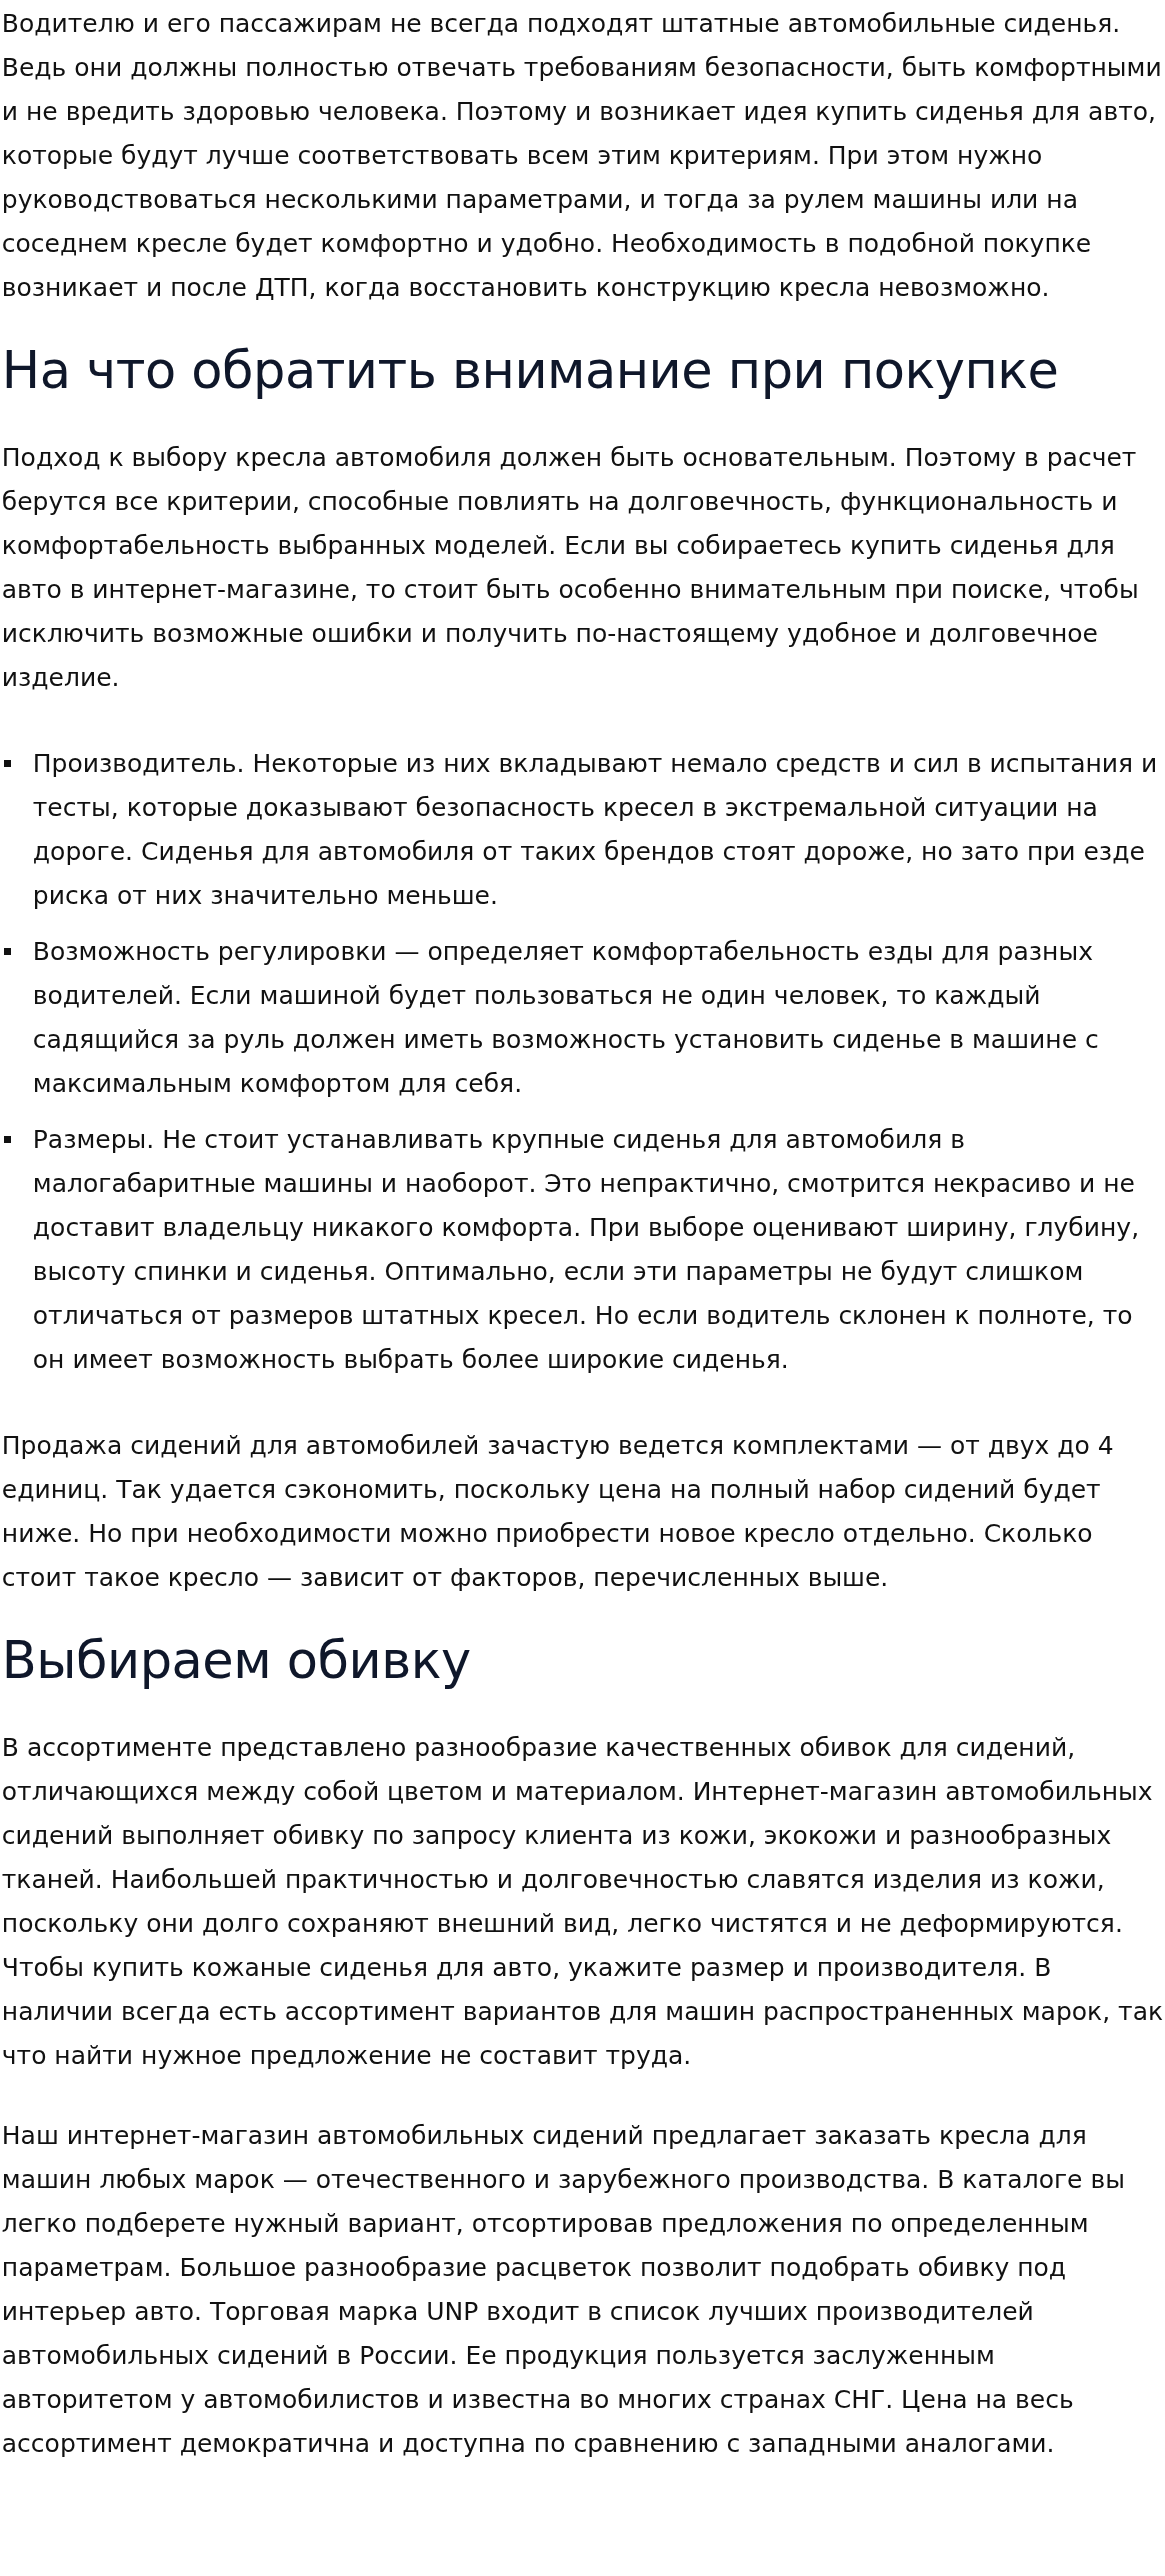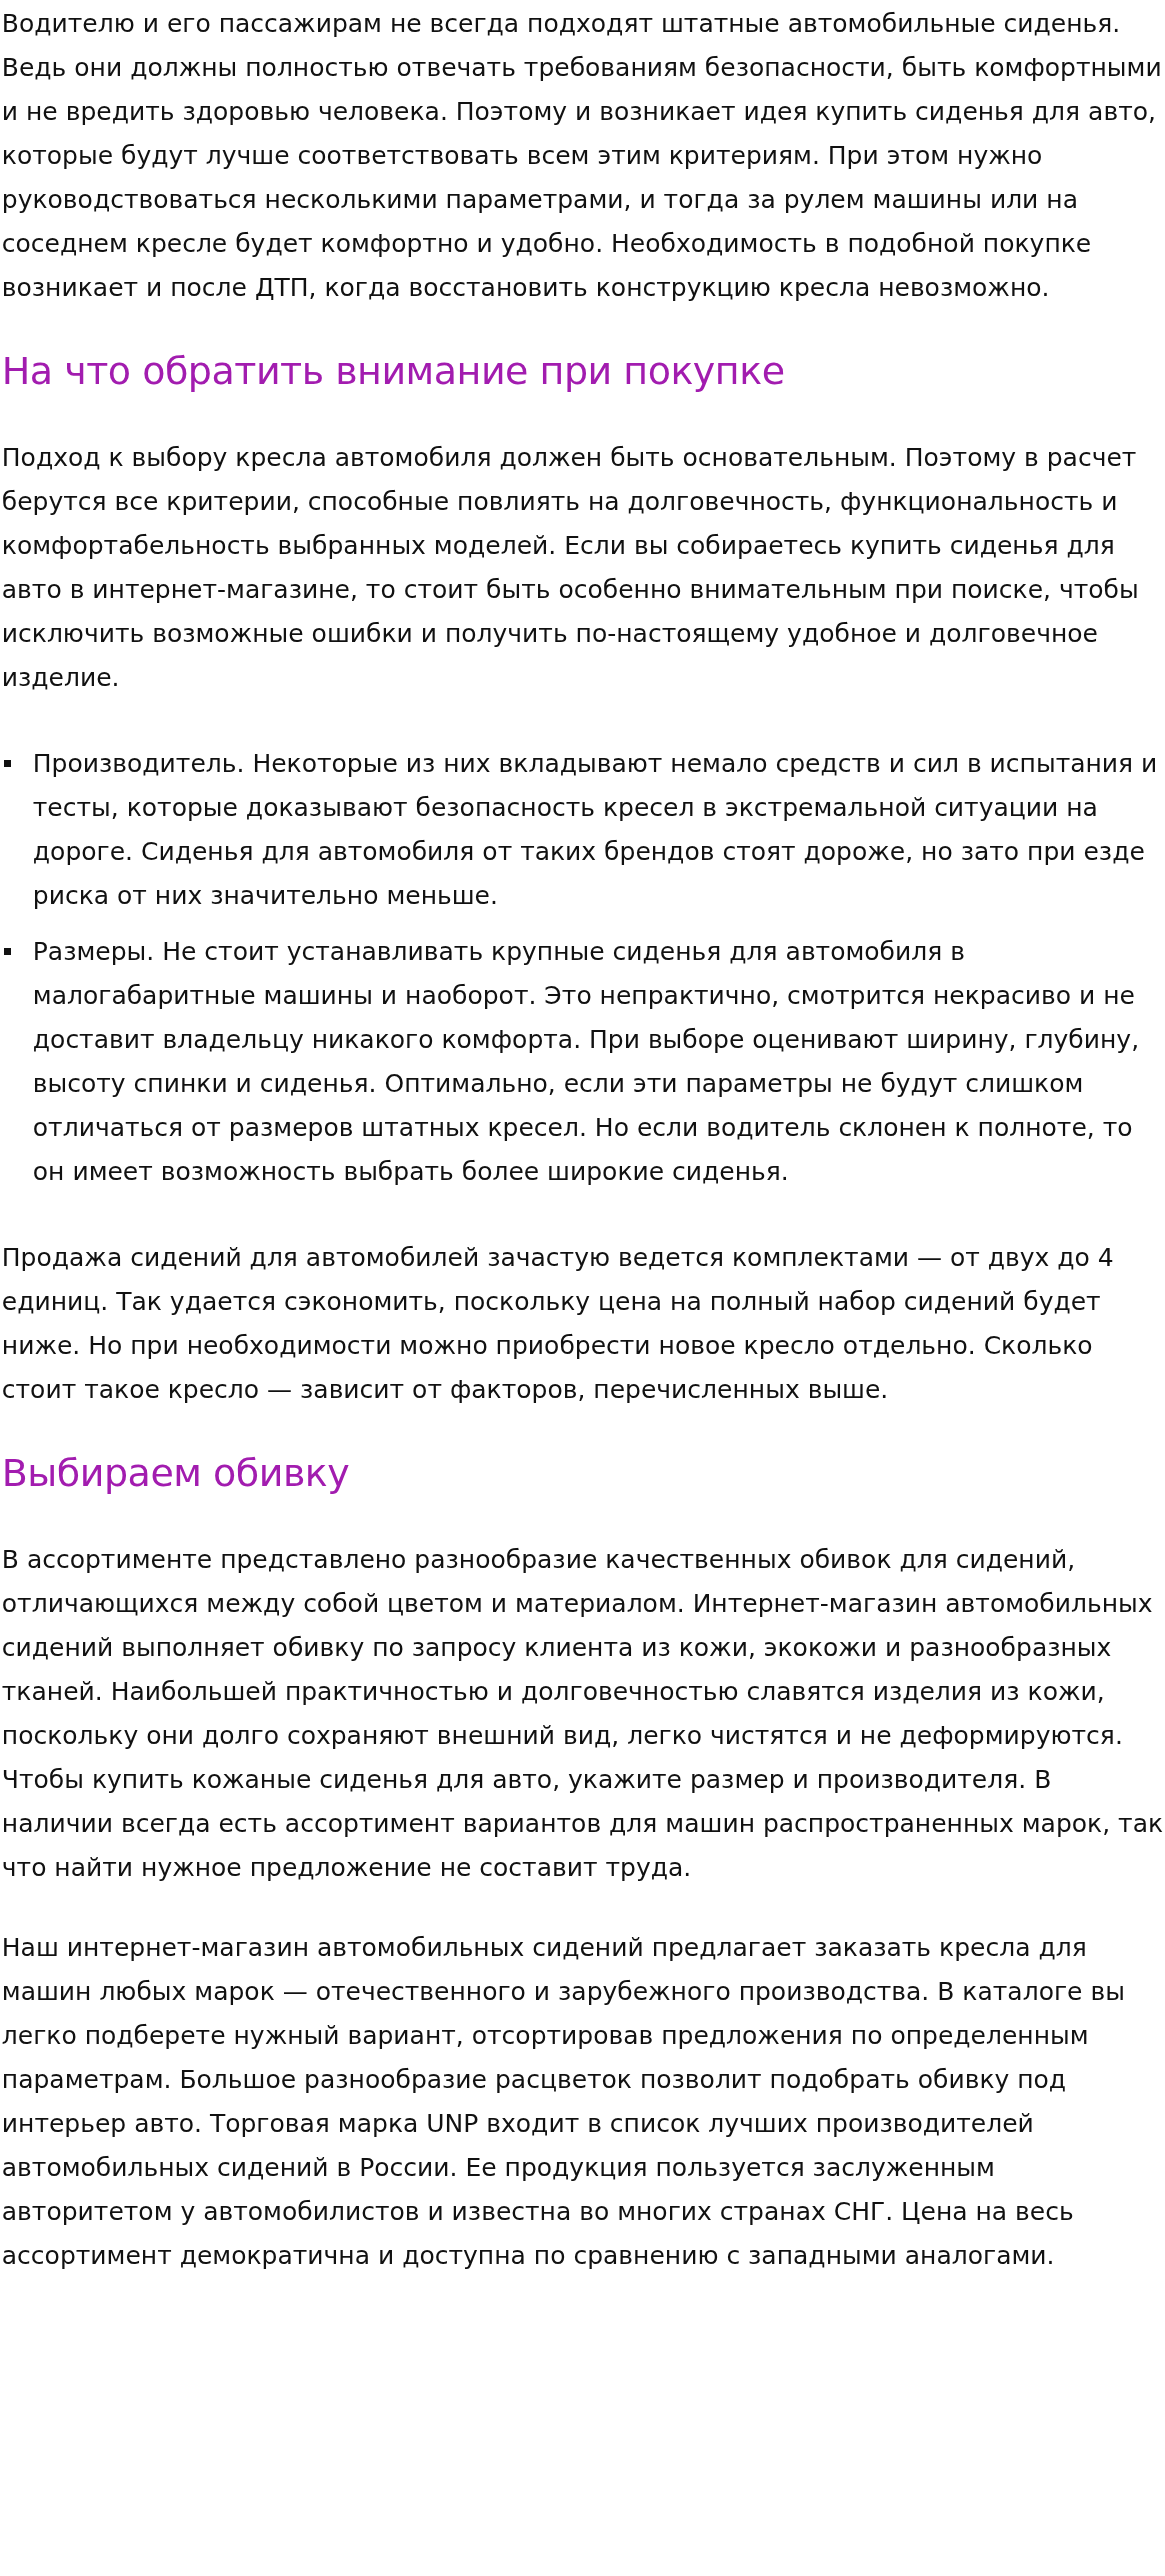--- a/index.html
+++ b/index.html
@@ -18,24 +18,24 @@
       -webkit-font-smoothing: antialiased;
     }
     article { width: 100%; }
     p {
       margin: 36px 0;
       font-weight: 400;
     }
     p.first { margin-top: 0; }
     h2 {
       margin: 34px 0 40px 0;
-      font-size: 38px;
+      font-size: 51px;
       line-height: 50px;
       font-weight: 400;
-      color: #a21caf;
+      color: #0f172a;
       letter-spacing: -0.5px;
     }
     ul.criteria-list {
       list-style: none;
       margin: 42px 0;
       padding: 0;
     }
     ul.criteria-list li {
       position: relative;
       margin: 12px 0;
@@ -63,20 +63,21 @@
   <p>Подход к выбору кресла автомобиля должен быть основательным. Поэтому в расчет берутся все критерии, способные повлиять на долговечность, функциональность и комфортабельность выбранных моделей. Если вы собираетесь купить сиденья для авто в интернет-магазине, то стоит быть особенно внимательным при поиске, чтобы исключить возможные ошибки и получить по-настоящему удобное и долговечное изделие.</p>
 
 
   <ul class="criteria-list">
     <li>
       <span class="bullet-square"></span>
       <span>Производитель. Некоторые из них вкладывают немало средств и сил в испытания и тесты, которые доказывают безопасность кресел в экстремальной ситуации на дороге. Сиденья для автомобиля от таких брендов стоят дороже, но зато при езде риска от них значительно меньше.</span>
     </li>
     <li>
       <span class="bullet-square"></span>
+      <span>Возможность регулировки — определяет комфортабельность езды для разных водителей. Если машиной будет пользоваться не один человек, то каждый садящийся за руль должен иметь возможность установить сиденье в машине с максимальным комфортом для себя.</span>
     </li>
     <li>
       <span class="bullet-square"></span>
       <span>Размеры. Не стоит устанавливать крупные сиденья для автомобиля в малогабаритные машины и наоборот. Это непрактично, смотрится некрасиво и не доставит владельцу никакого комфорта. При выборе оценивают ширину, глубину, высоту спинки и сиденья. Оптимально, если эти параметры не будут слишком отличаться от размеров штатных кресел. Но если водитель склонен к полноте, то он имеет возможность выбрать более широкие сиденья.</span>
     </li>
   </ul>
 
   <p>Продажа сидений для автомобилей зачастую ведется комплектами — от двух до 4 единиц. Так удается сэкономить, поскольку цена на полный набор сидений будет ниже. Но при необходимости можно приобрести новое кресло отдельно. Сколько стоит такое кресло — зависит от факторов, перечисленных выше.</p>
 
   <h2>Выбираем обивку</h2>

